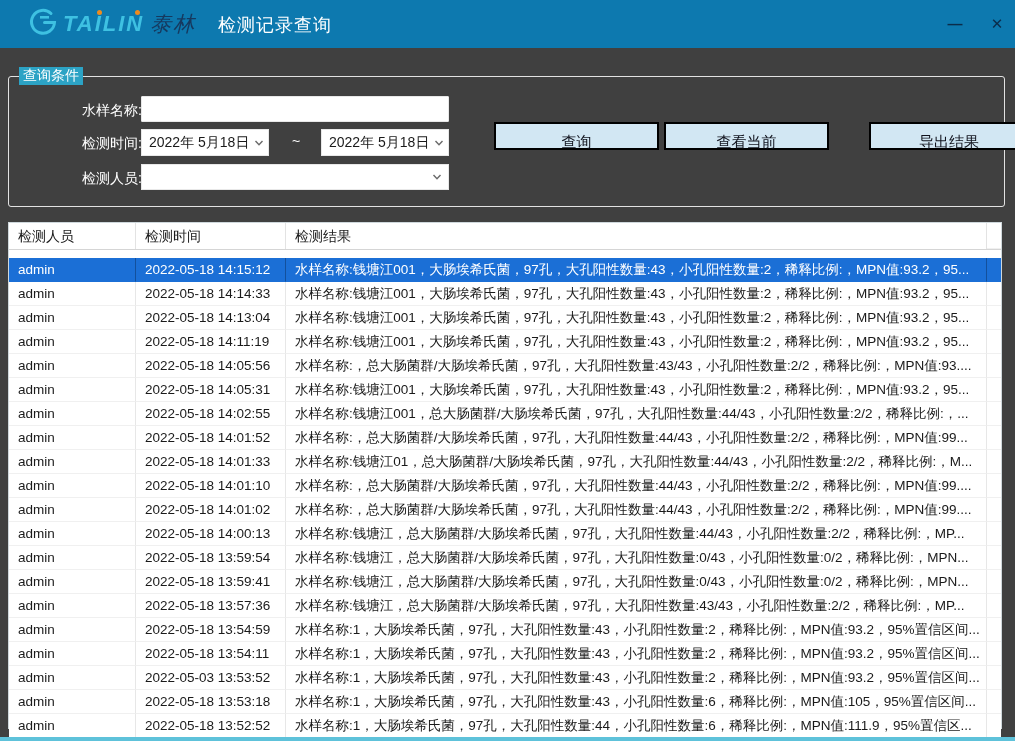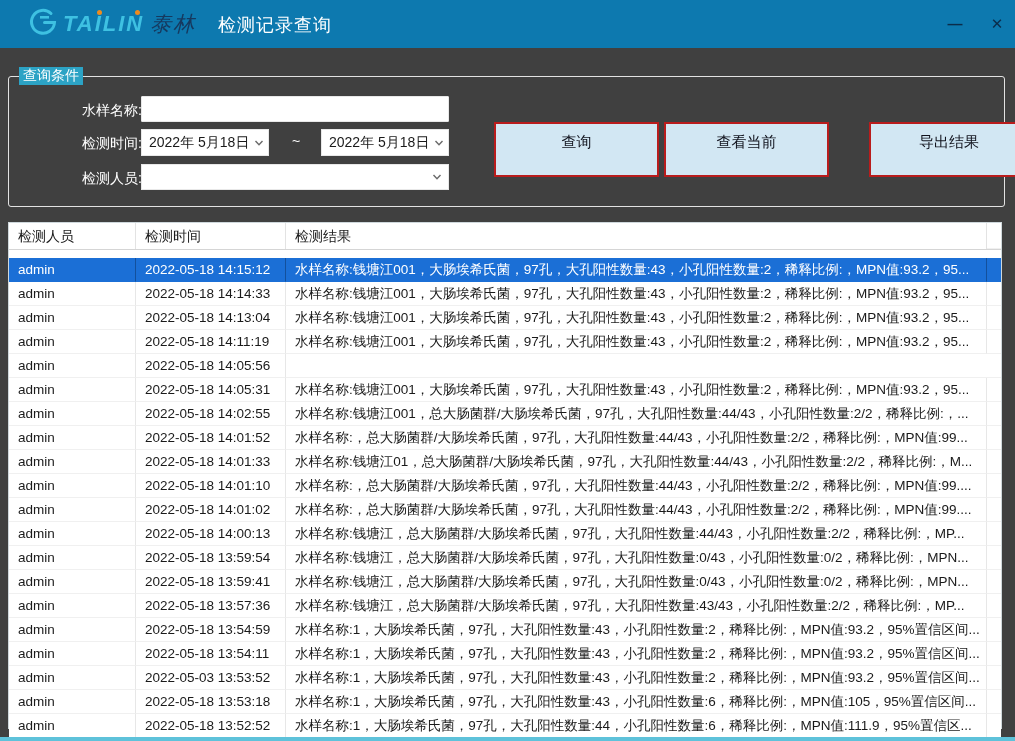--- a/index.html
+++ b/index.html
@@ -26,21 +26,21 @@
 
   .q-label { position:absolute; width:133px; text-align:right; color:#ffffff; font-size:14px; }
   .q-input { position:absolute; background:#ffffff; border:1px solid #e8e8e8; border-radius:1px; font-size:14px; color:#222; padding:0 6px; }
   .datepicker { position:absolute; background:#ffffff; border:1px solid #e8e8e8; font-size:14px; color:#1a1a1a; display:flex; align-items:center; padding:0 4px 0 7px; }
   .datepicker .dp-text { flex:1; white-space:nowrap; }
   .tilde { position:absolute; color:#ffffff; font-size:14px; }
   .combo { position:absolute; background:#ffffff; border:1px solid #e8e8e8; display:flex; align-items:center; justify-content:flex-end; padding-right:6px; }
   .chev { width:10px; height:10px; display:inline-block; }
   .chev svg { display:block; }
 
-  .btn { position:absolute; height:55px; background:#d2e7f3; border:2px solid #b91c1c; color:#10121c; font-size:15px; text-align:center; line-height:36px; cursor:default; }
+  .btn { position:absolute; height:28px; background:#d2e7f3; border:2px solid #000000; color:#10121c; font-size:15px; text-align:center; line-height:36px; cursor:default; }
 
   
   .table { position:absolute; left:8px; top:222px; width:994px; height:507px; background:#ffffff; border:1px solid #cfd8dc; }
   .thead { display:flex; height:27px; border-bottom:1px solid #d5d5d5; background:#ffffff; }
   .th { font-size:14px; color:#1a1a1a; line-height:26px; padding-left:9px; border-right:1px solid #e3e3e3; white-space:nowrap; overflow:hidden; }
   .tbody { position:relative;margin-top:8px; }
   .trow { display:flex; height:24px; background:#ffffff; }
   .td { font-size:13.5px; color:#1a1a1a; line-height:23px; padding-left:9px; border-right:1px solid #e7e7e7; border-bottom:1px solid #f0f0f0; white-space:nowrap; overflow:hidden; }
   .c1 { width:127px; }
   .c2 { width:150px; }
@@ -143,20 +143,21 @@
   </div>
         <div class="trow">
     <div class="td c1">admin</div>
     <div class="td c2">2022-05-18 14:11:19</div>
     <div class="td c3">水样名称:钱塘江001，大肠埃希氏菌，97孔，大孔阳性数量:43，小孔阳性数量:2，稀释比例:，MPN值:93.2，95...</div>
     <div class="csp"></div>
   </div>
         <div class="trow">
     <div class="td c1">admin</div>
     <div class="td c2">2022-05-18 14:05:56</div>
+    <div class="td c3">水样名称:，总大肠菌群/大肠埃希氏菌，97孔，大孔阳性数量:43/43，小孔阳性数量:2/2，稀释比例:，MPN值:93....</div>
     <div class="csp"></div>
   </div>
         <div class="trow">
     <div class="td c1">admin</div>
     <div class="td c2">2022-05-18 14:05:31</div>
     <div class="td c3">水样名称:钱塘江001，大肠埃希氏菌，97孔，大孔阳性数量:43，小孔阳性数量:2，稀释比例:，MPN值:93.2，95...</div>
     <div class="csp"></div>
   </div>
         <div class="trow">
     <div class="td c1">admin</div>

